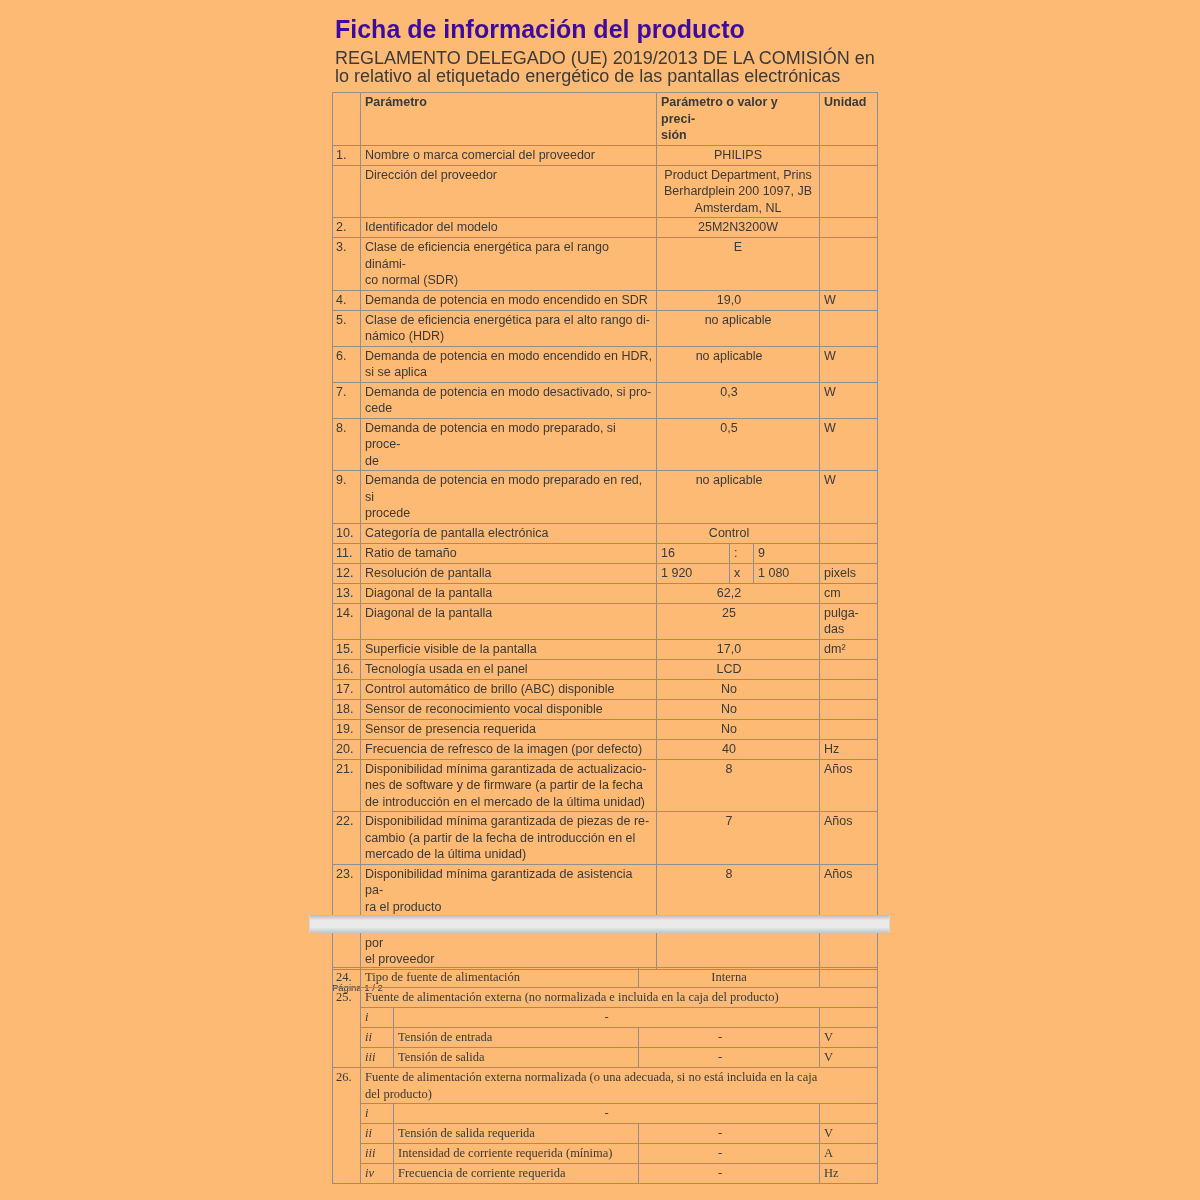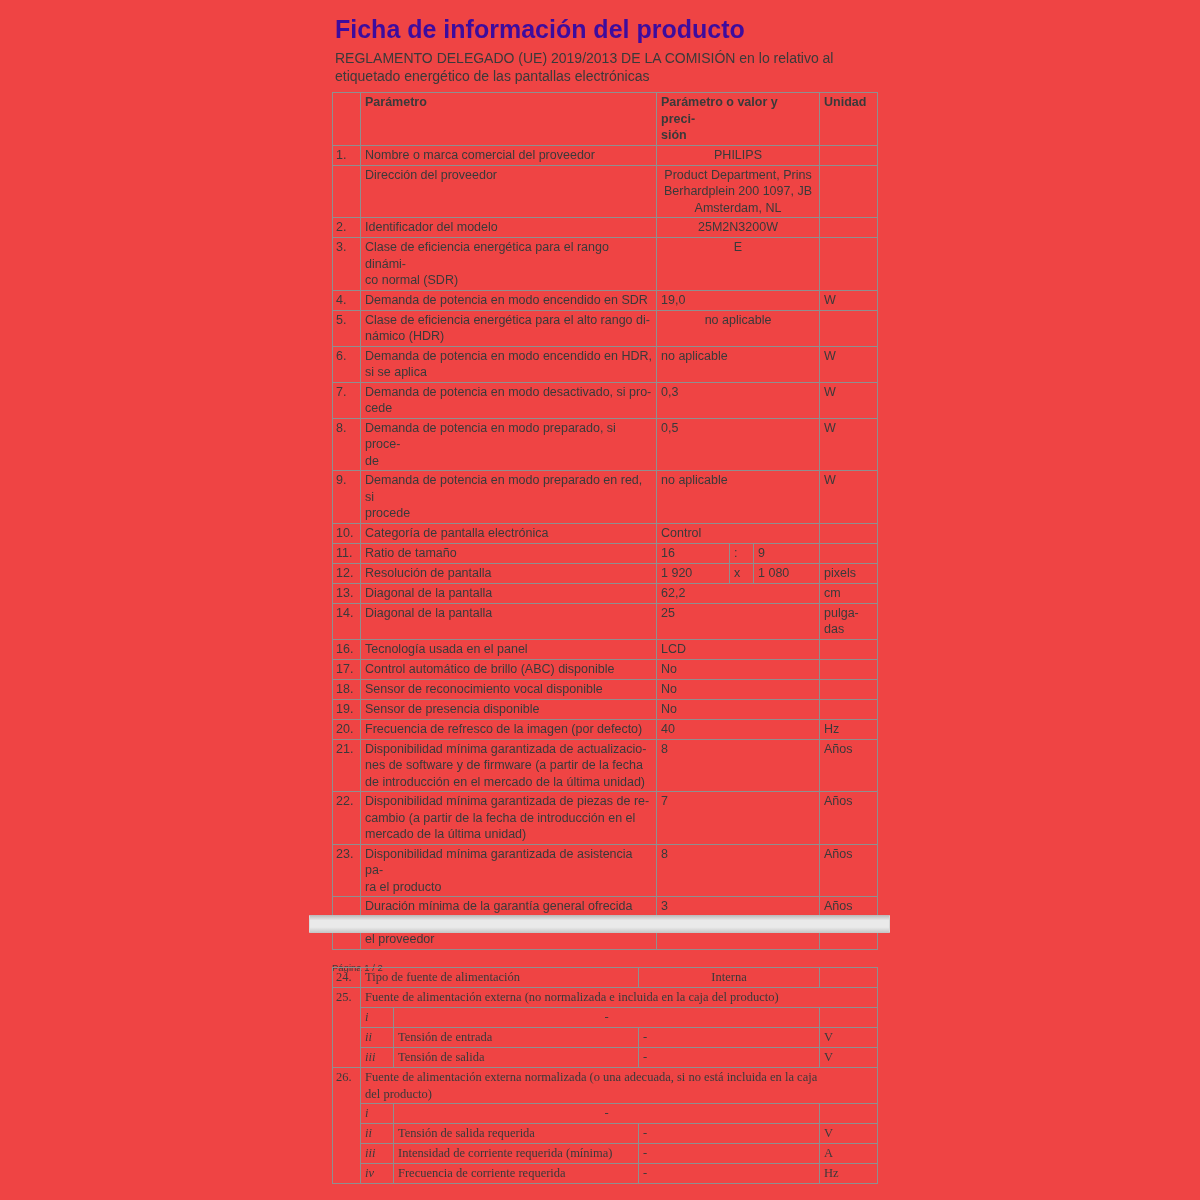--- a/index.html
+++ b/index.html
@@ -1,45 +1,45 @@
 <!DOCTYPE html>
 <html><head>
 <meta charset="utf-8">
 <style>
   html,body { margin:0; padding:0; background:#ffffff; }
   body {
     width:1200px; height:1200px; position:relative;
     font-family:"Liberation Sans", sans-serif;
     color:#3a3a3a;
   }
-  .canvas { position:relative; width:1200px; height:1200px; background:#ef4444; overflow:hidden; }
+  .canvas { position:relative; width:1200px; height:1200px; background:#fdba74; overflow:hidden; }
 
   .page1 { position:absolute; left:332px; top:14px; width:545px; }
   .page2 { position:absolute; left:332px; top:967px; width:545px;font-family:Liberation Serif, serif; }
 
   .title {
     font-size:25px; line-height:30px; font-weight:bold;
     color:#3d0c9e; margin:0 0 5px 3px; white-space:nowrap;
   }
   .subtitle {
-    font-size:14px; line-height:18px; margin:0 0 7px 3px; color:#3a3a3a;
+    font-size:18px; line-height:18px; margin:0 0 7px 3px; color:#3a3a3a;
   }
 
   table { width:545px; border-collapse:collapse; table-layout:fixed; }
   td {
     border:1px solid #8f8f8f;
     font-size:12.5px; line-height:16.5px; height:17px;
     padding:1px 4px; vertical-align:top;
     white-space:pre-line; overflow:hidden; color:#3a3a3a;
   }
   .hdr  { font-weight:bold; }
   .num  { padding-left:3px; }
   .sub  { font-style:italic; }
   .val-l { text-align:center; }
-  .val-r { text-align:left; padding-right:22px; }
+  .val-r { text-align:center; padding-right:22px; }
   .ctr  { }
 
   .pfooter {
     text-align:left; font-size:9.5px; line-height:12px;
     margin-top:12px; padding-right:1px; color:#3a3a3a;
   }
 
   .sep {
     position:absolute; left:309px; top:915px; width:579px; height:18px;
     background:linear-gradient(to bottom,#b9b9b9 0%,#eaeaea 30%,#eaeaea 68%,#c3c3c3 100%);
@@ -172,40 +172,46 @@
             <td class="unit">cm</td>
           </tr>
           <tr>
             <td class="num">14.</td>
             <td class="lbl">Diagonal de la pantalla</td>
             <td class="val-r" colspan="3">25</td>
             <td class="unit">pulga-
 das</td>
           </tr>
           <tr>
+            <td class="num">15.</td>
+            <td class="lbl">Superficie visible de la pantalla</td>
+            <td class="val-r" colspan="3">17,0</td>
+            <td class="unit">dm²</td>
+          </tr>
+          <tr>
             <td class="num">16.</td>
             <td class="lbl">Tecnología usada en el panel</td>
             <td class="val-r" colspan="3">LCD</td>
             <td class="unit"></td>
           </tr>
           <tr>
             <td class="num">17.</td>
             <td class="lbl">Control automático de brillo (ABC) disponible</td>
             <td class="val-r" colspan="3">No</td>
             <td class="unit"></td>
           </tr>
           <tr>
             <td class="num">18.</td>
             <td class="lbl">Sensor de reconocimiento vocal disponible</td>
             <td class="val-r" colspan="3">No</td>
             <td class="unit"></td>
           </tr>
           <tr>
             <td class="num">19.</td>
-            <td class="lbl">Sensor de presencia disponible</td>
+            <td class="lbl">Sensor de presencia requerida</td>
             <td class="val-r" colspan="3">No</td>
             <td class="unit"></td>
           </tr>
           <tr>
             <td class="num">20.</td>
             <td class="lbl">Frecuencia de refresco de la imagen (por defecto)</td>
             <td class="val-r" colspan="3">40</td>
             <td class="unit">Hz</td>
           </tr>
           <tr>

